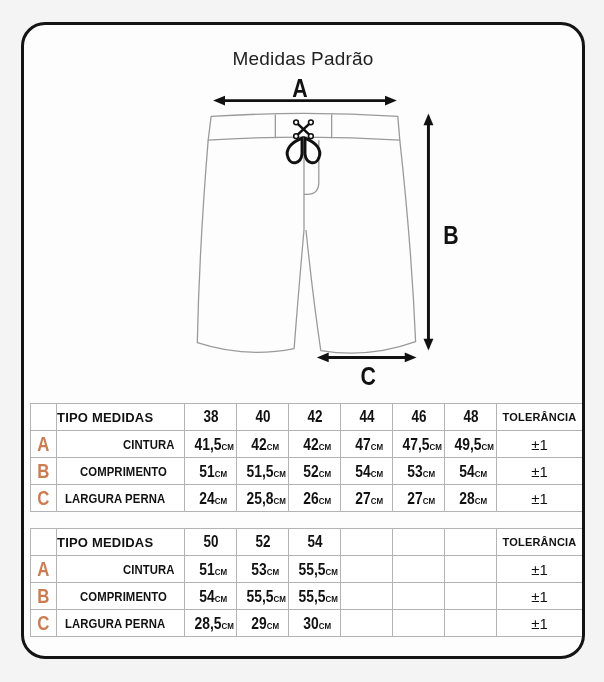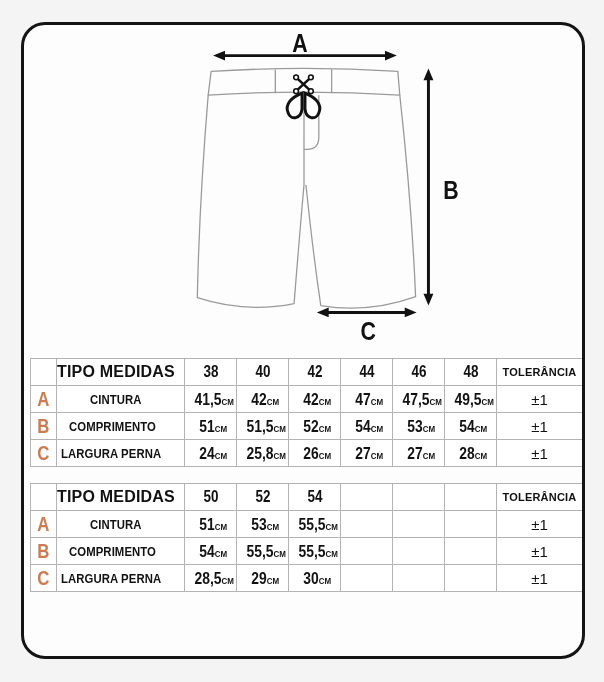--- a/index.html
+++ b/index.html
@@ -52,38 +52,39 @@
   col.w-size{width:52px;}
   col.w-tol{width:86px;}
 
   .cnd{display:inline-block;transform:scaleX(.84);transform-origin:center center;}
   td.cell-letter{text-align:center;}
   td.cell-letter .cnd{
     color:var(--accent,#cd7b50);
     font-weight:bold;font-size:20px;
   }
   th.cell-type{
-    text-align:left;font-size:16px;font-weight:bold;padding-left:7px;
+    text-align:left;font-size:13px;font-weight:bold;padding-left:7px;
     letter-spacing:.2px;
   }
   th.cell-size{text-align:center;font-weight:bold;}
   th.cell-size .cnd{font-size:16px;}
   th.cell-tolh{text-align:center;font-size:11px;font-weight:bold;letter-spacing:.2px;}
-  td.cell-label{text-align:center;padding-left:7px;font-weight:bold;}
+  td.cell-label{text-align:right;padding-left:7px;font-weight:bold;}
   td.cell-label .cnd{font-size:13.5px;transform-origin:left center;letter-spacing:.1px;}
   td.cell-val{text-align:center;padding-right:5px;font-weight:bold;}
   td.cell-val .cnd{font-size:16.5px;transform-origin:right center;}
   td.cell-val .unit{font-size:9.5px;text-transform:uppercase;font-weight:bold;}
   td.cell-tol{text-align:center;font-size:15px;font-weight:normal;color:#141414;}
 </style>
 </head>
 <body>
 
 <div class="frame">
 
+  <h1 class="page-title">Medidas Padrão</h1>
 
   <svg class="diagram" width="558" height="322" viewBox="0 0 564 326">
 
     <g fill="none" stroke="#9a9a9a" stroke-width="1.3" stroke-linejoin="round">
 
       <path d="M189,47 Q283,41 378,47 L380,71 Q283,65 186,71 Z"></path>
       <line x1="254" y1="45" x2="254" y2="69"></line>
       <line x1="311" y1="45" x2="311" y2="69"></line>
 
       <path d="M186,71 Q177,180 175,276 Q224,292 273,282 Q277,230 283,162"></path>

